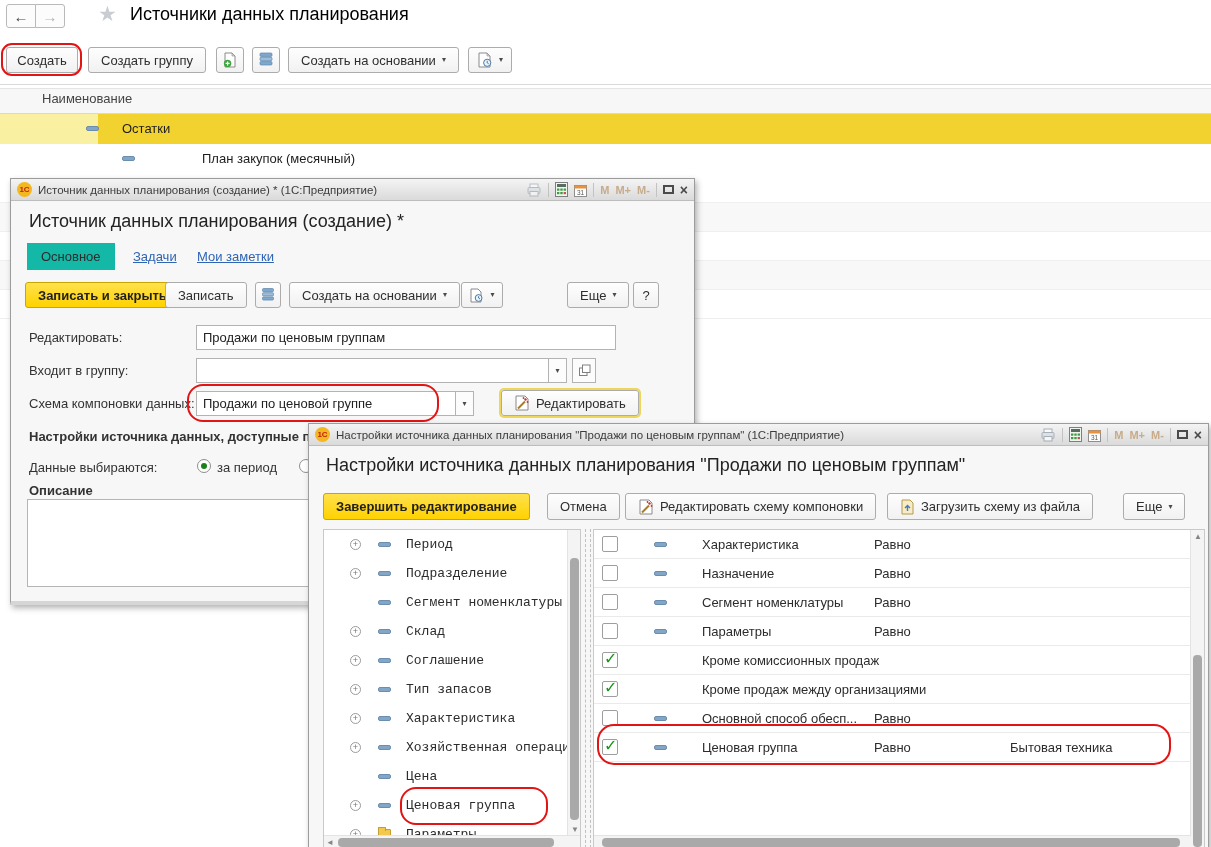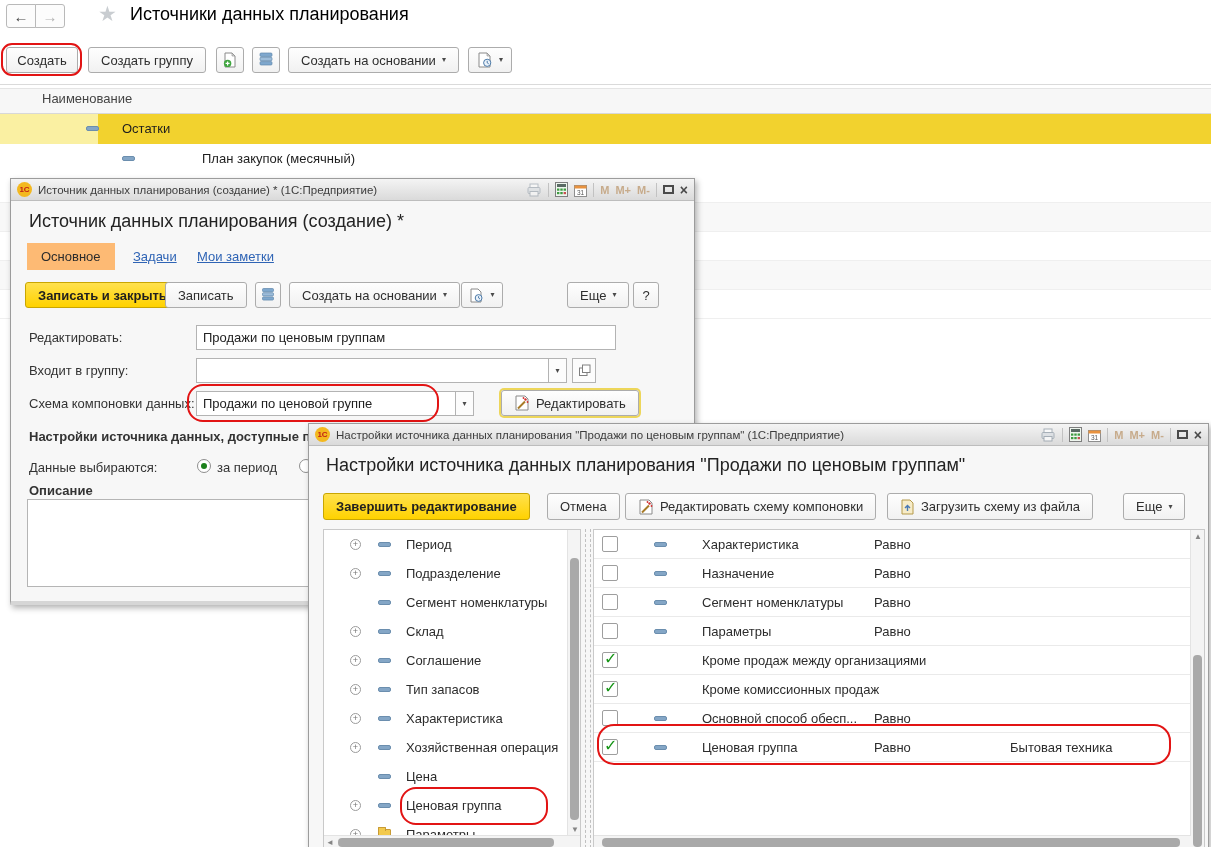--- a/index.html
+++ b/index.html
@@ -64,31 +64,31 @@
   .stripe { position:absolute; left:0; width:1211px; height:29px; border-bottom:1px solid #efefef; }
   .stripe.alt { background:#f8f8f8; }
 
   
   .fld-label { position:absolute; color:#333; }
   .fld-label.b { font-weight:bold; }
   .tinput { position:absolute; height:25px; background:#fff; border:1px solid #b3b3b3; font-size:13px;
     color:#222; padding:0 6px; font-family:inherit; }
   .combo-seg { position:absolute; height:25px; width:19px; background:#fcfcfc; border:1px solid #b3b3b3;
     display:flex; align-items:center; justify-content:center; }
-  .tab-active { position:absolute; background:#fdba74; padding:6px 14px; color:#2c2c2c; }
+  .tab-active { position:absolute; background:#14b8a6; padding:6px 14px; color:#2c2c2c; }
   .tab-link { position:absolute; color:#2f64b5; text-decoration:underline; }
 
   
   .panel { position:absolute; background:#fff; border:1px solid #c9c9c9; border-bottom:none; }
   .tree-row { position:relative; height:29px; }
   .tree-row .expand-icon { position:absolute; left:26px; top:9px; }
   .tree-row .icon-slot { position:absolute; left:54px; top:12px; width:15px; height:7px; }
   .tree-row .icon-slot .dash-icon, .tree-row .icon-slot .folder-icon { position:absolute; left:0; top:0; }
   .tree-row .icon-slot .folder-icon { top:-3px; }
-  .tree-label { position:absolute; left:82px; top:7px; color:#2c2c2c; white-space:nowrap; }
+  .tree-label { position:absolute; left:82px; top:7px; color:#2c2c2c; white-space:nowrap;font-family:Liberation Mono, monospace; }
   .tree-row.circled::after { content:""; position:absolute; left:76px; top:-4px; width:144px; height:34px;
     border:2.5px solid #e21414; border-radius:16px; z-index:55; }
 
   .cond-row { position:relative; height:29px; border-bottom:1px solid #eaeaea; }
   .cond-row .cb { position:absolute; left:8px; top:6px; }
   .cond-row .dash-icon { position:absolute; left:60px; top:12px; }
   .cond-label { position:absolute; left:108px; top:7px; white-space:nowrap; color:#2c2c2c; }
   .cond-op { position:absolute; left:280px; top:7px; color:#2c2c2c; }
   .cond-value { position:absolute; left:416px; top:7px; color:#2c2c2c; }
   .cond-row.circled::after { content:""; position:absolute; left:3px; top:-9px; width:570px; height:37px;
@@ -508,29 +508,29 @@
             <span class="cb"></span>
             <span class="dash-icon"></span>
             <span class="cond-label">Параметры</span>
             <span class="cond-op">Равно</span>
             <span class="cond-value"></span>
           </div>
 
           <div class="cond-row">
             <span class="cb checked"></span>
 
+            <span class="cond-label">Кроме комиссионных продаж</span>
+            <span class="cond-op"></span>
+            <span class="cond-value"></span>
+          </div>
+
+          <div class="cond-row">
+            <span class="cb checked"></span>
+
             <span class="cond-label">Кроме продаж между организациями</span>
-            <span class="cond-op"></span>
-            <span class="cond-value"></span>
-          </div>
-
-          <div class="cond-row">
-            <span class="cb checked"></span>
-
-            <span class="cond-label">Кроме комиссионных продаж</span>
             <span class="cond-op"></span>
             <span class="cond-value"></span>
           </div>
 
           <div class="cond-row">
             <span class="cb"></span>
             <span class="dash-icon"></span>
             <span class="cond-label">Основной способ обесп...</span>
             <span class="cond-op">Равно</span>
             <span class="cond-value"></span>

